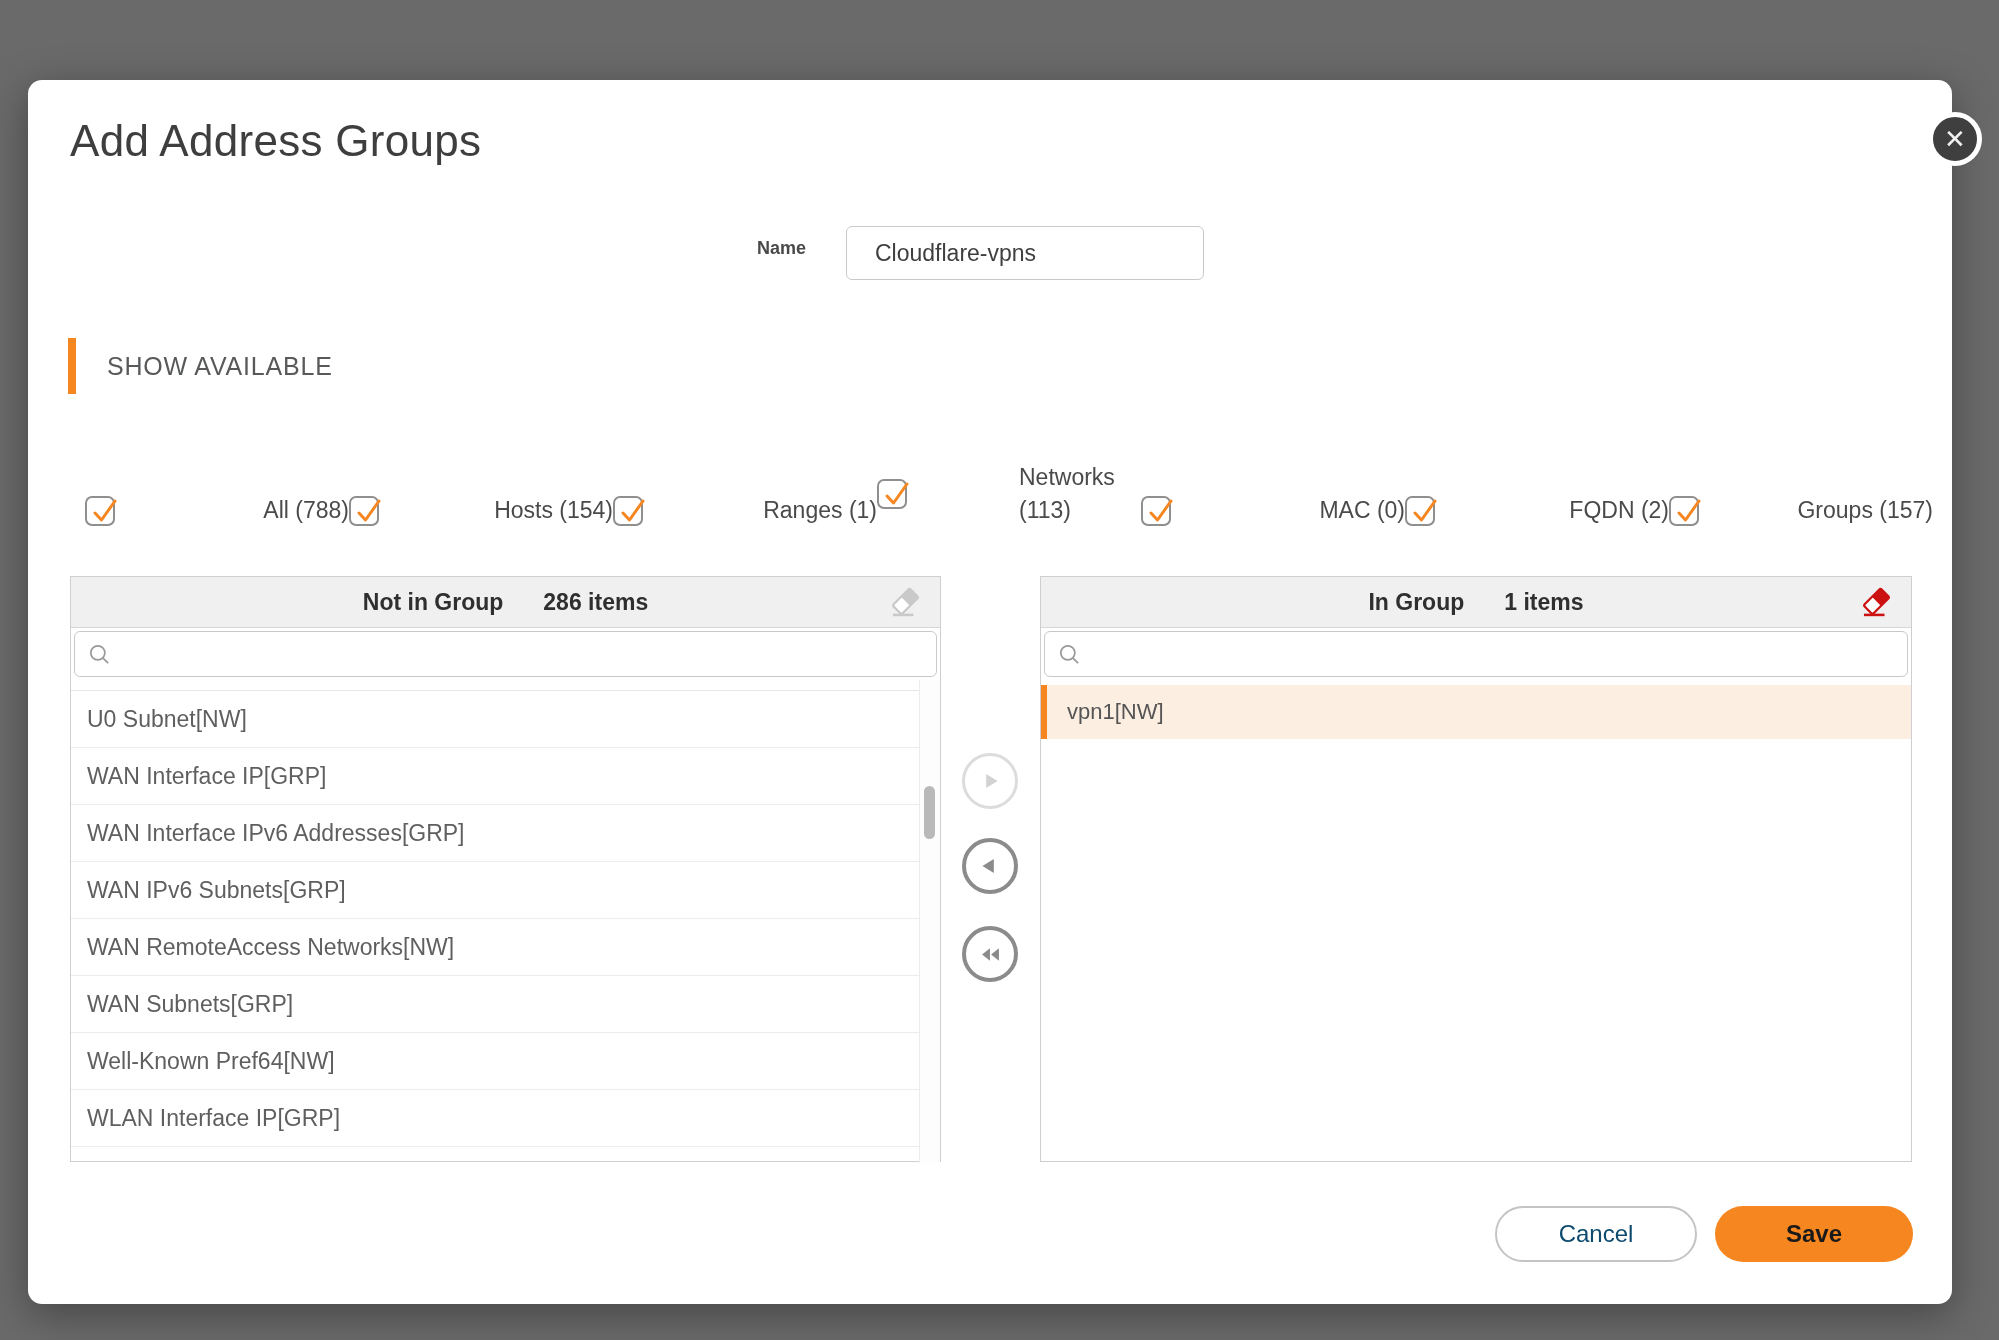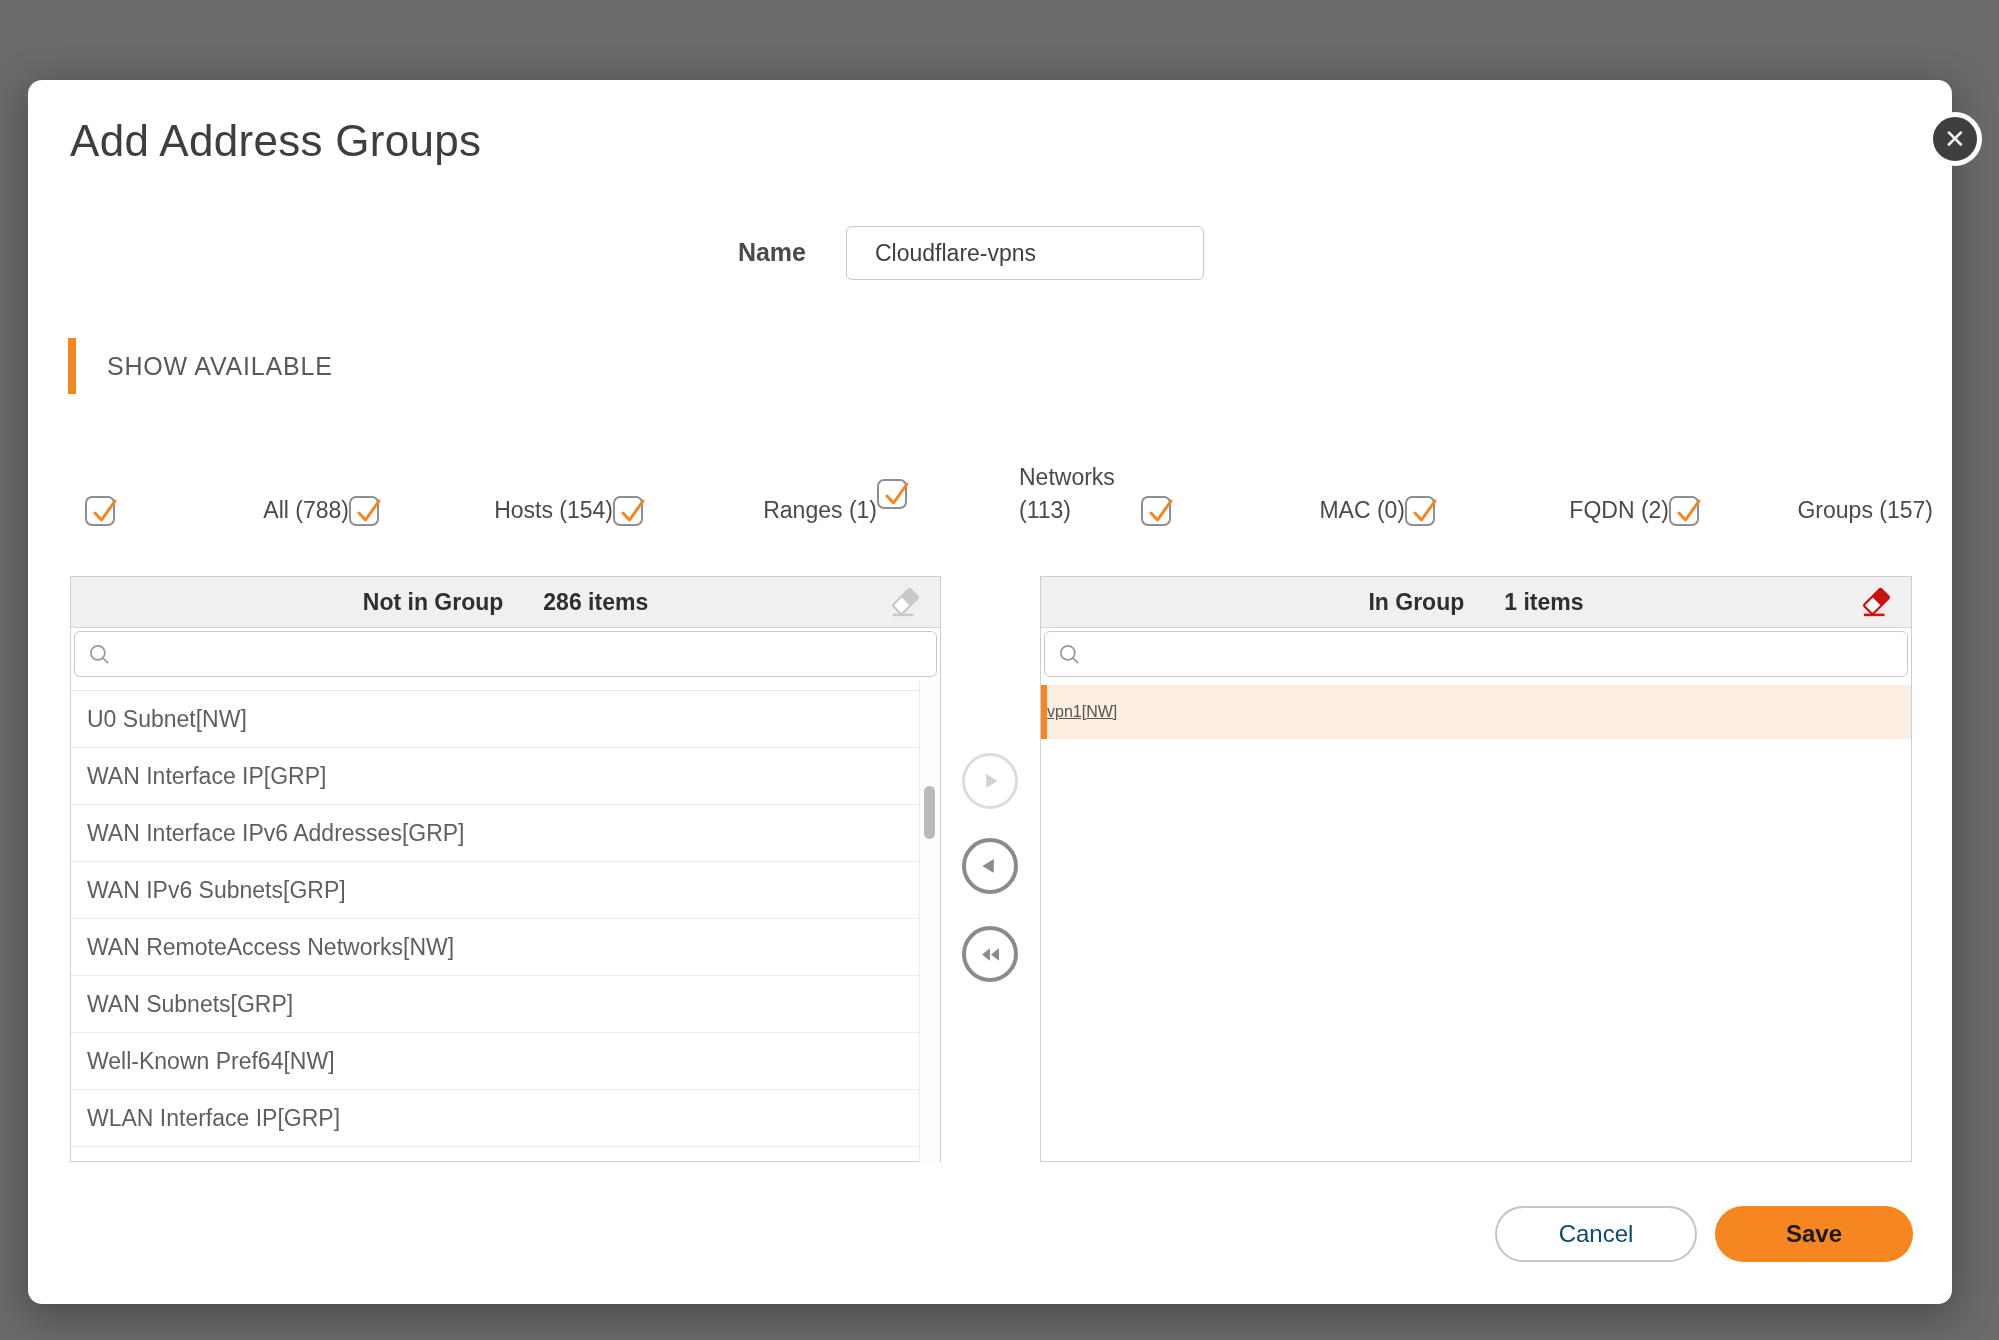--- a/index.html
+++ b/index.html
@@ -25,21 +25,21 @@
     display:flex;align-items:center;justify-content:center;cursor:pointer;
   }
   .close-btn span{color:#f2f2f2;font-size:26px;line-height:1;}
   .title{
     position:absolute;left:42px;top:36px;
     font-size:44px;font-weight:500;color:#3e3e3e;letter-spacing:.3px;
   }
   
   .name-label{
     position:absolute;left:640px;top:158px;width:138px;text-align:right;
-    font-size:25px;font-weight:700;color:#4a4a4a;
+    font-size:18px;font-weight:700;color:#4a4a4a;
   }
   .name-input{
     position:absolute;left:818px;top:146px;width:358px;height:54px;
     border:1px solid #c9c9c9;border-radius:6px;
     font-family:"Liberation Sans",sans-serif;font-size:23px;color:#3f3f3f;
     padding:0 28px;outline:none;background:#fff;
   }
   
   .section-head{
     position:absolute;left:40px;top:258px;display:flex;align-items:center;
@@ -101,21 +101,21 @@
     position:absolute;right:0;top:0;bottom:0;width:21px;
     border-left:1px solid #ececec;background:#fdfdfd;
   }
   .scroll-thumb{
     position:absolute;top:106px;left:4px;width:11px;height:53px;
     background:#b9b9b9;border-radius:6px;cursor:grab;
   }
   .srow{
     margin-top:5px;height:54px;line-height:54px;
     background:#fdeee2;border-left:6px solid var(--accent);
-    font-size:16px;color:#555;padding-left:0;cursor:pointer;text-decoration:underline;
+    font-size:22px;color:#555;padding-left:20px;cursor:pointer;
   }
   
   .xfer{
     position:absolute;width:56px;height:56px;border-radius:50%;left:934px;
     display:flex;align-items:center;justify-content:center;background:#fff;cursor:pointer;
   }
   .xfer.to-right{top:673px;border:3px solid #dcdcdc;color:#d2d2d2;}
   .xfer.to-left{top:758px;border:4px solid #8b8b8b;color:#8b8b8b;}
   .xfer.to-left-all{top:846px;border:4px solid #8b8b8b;color:#8b8b8b;}
   

